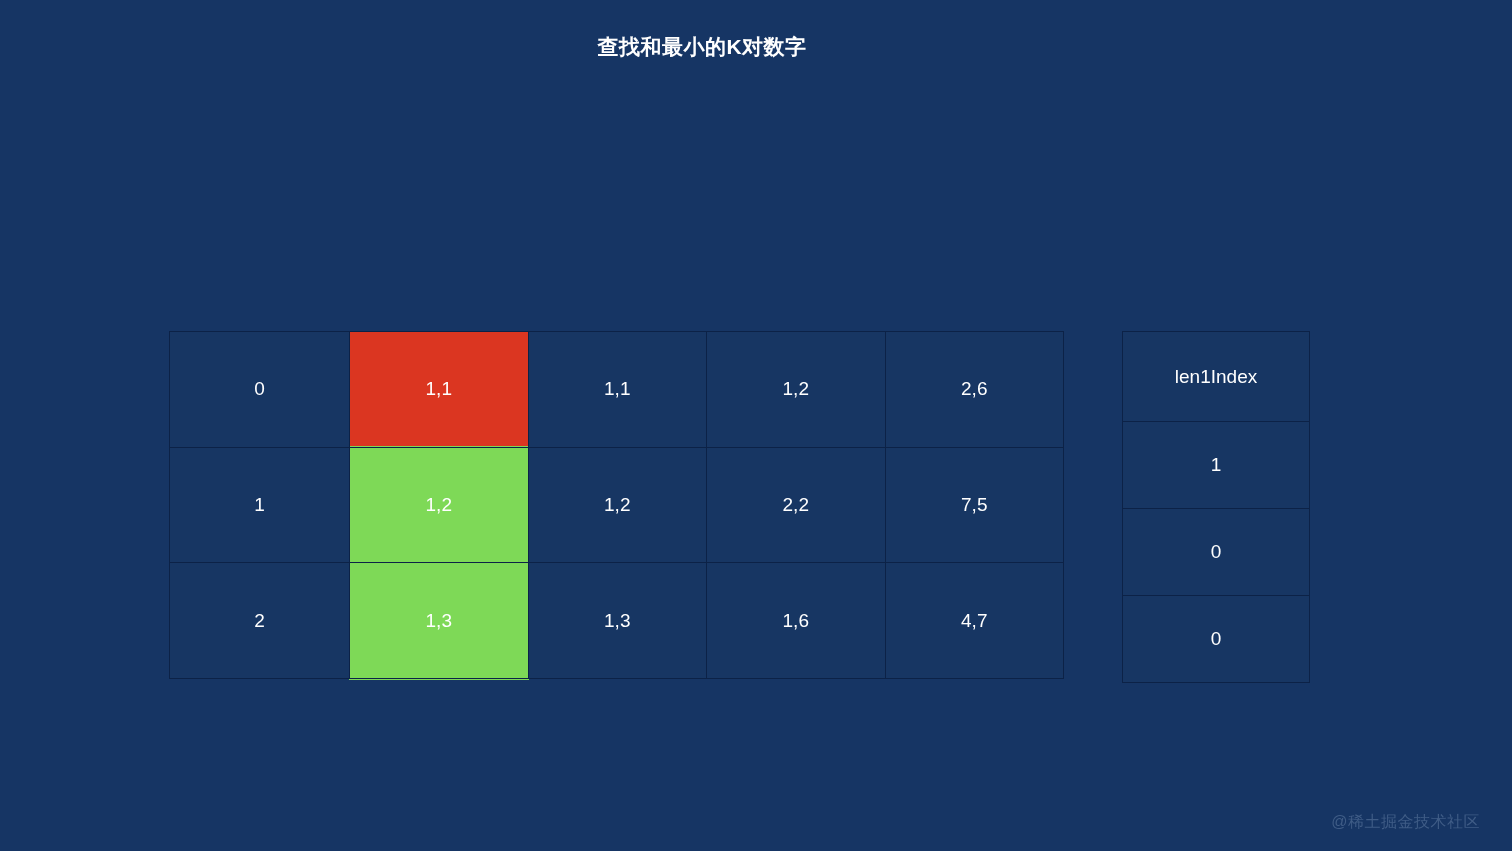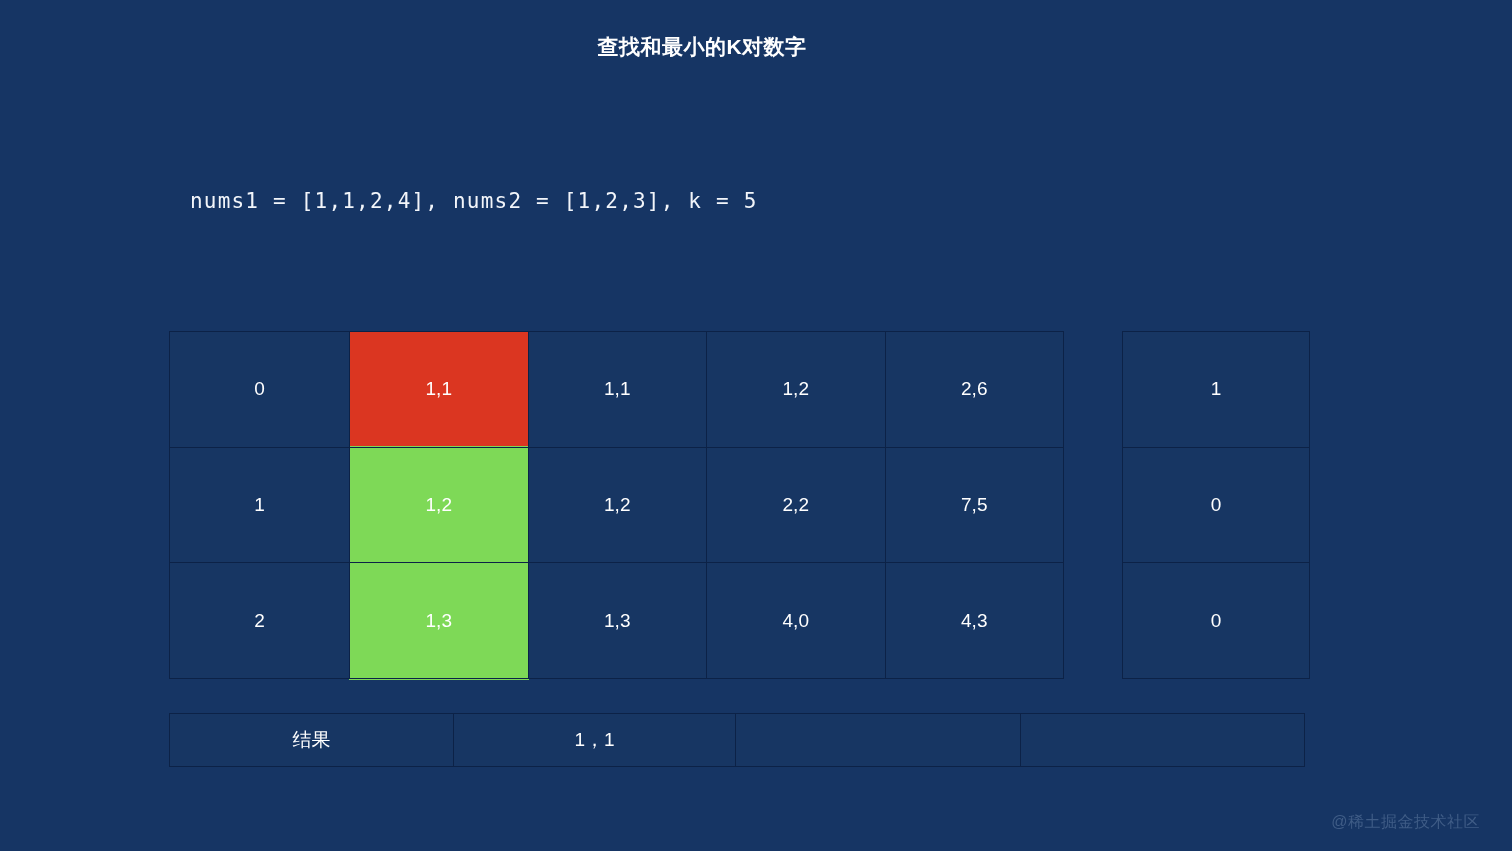--- a/index.html
+++ b/index.html
@@ -137,21 +137,20 @@
     user-select: none;
   }
 </style>
 </head>
 <body>
 
 <div class="slide">
 
   <div class="title">查找和最小的K对数字</div>
 
-  <div class="params-line">nums1 = [1,1,2,4], nums2 = [1,2,3], k = 5</div>
 
   <table class="grid-table">
     <tbody>
 
       <tr class="body-row">
         <td class="col-head">0</td>
         <td class="col-data cell-red">1,1</td>
         <td class="col-data">1,1</td>
         <td class="col-data">1,2</td>
         <td class="col-data">2,6</td>
@@ -162,46 +161,39 @@
         <td class="col-data cell-green">1,2</td>
         <td class="col-data">1,2</td>
         <td class="col-data">2,2</td>
         <td class="col-data">7,5</td>
       </tr>
 
       <tr class="body-row">
         <td class="col-head">2</td>
         <td class="col-data cell-green">1,3</td>
         <td class="col-data">1,3</td>
-        <td class="col-data">4,0</td>
-        <td class="col-data">4,3</td>
+        <td class="col-data">1,6</td>
+        <td class="col-data">4,7</td>
       </tr>
     </tbody>
   </table>
 
   <table class="side-table">
     <tbody>
+      <tr class="head-row">
+        <td>len1Index</td>
+      </tr>
       <tr class="body-row">
         <td>1</td>
       </tr>
       <tr class="body-row">
         <td>0</td>
       </tr>
       <tr class="body-row">
         <td>0</td>
       </tr>
     </tbody>
   </table>
 
-  <table class="result-table">
-    <tbody>
-      <tr>
-        <td class="rc-label">结果</td>
-        <td class="rc-value">1，1</td>
-        <td class="rc-empty-a"></td>
-        <td class="rc-empty-b"></td>
-      </tr>
-    </tbody>
-  </table>
 
   <div class="watermark">@稀土掘金技术社区</div>
 
 </div>
 
 </body></html>

